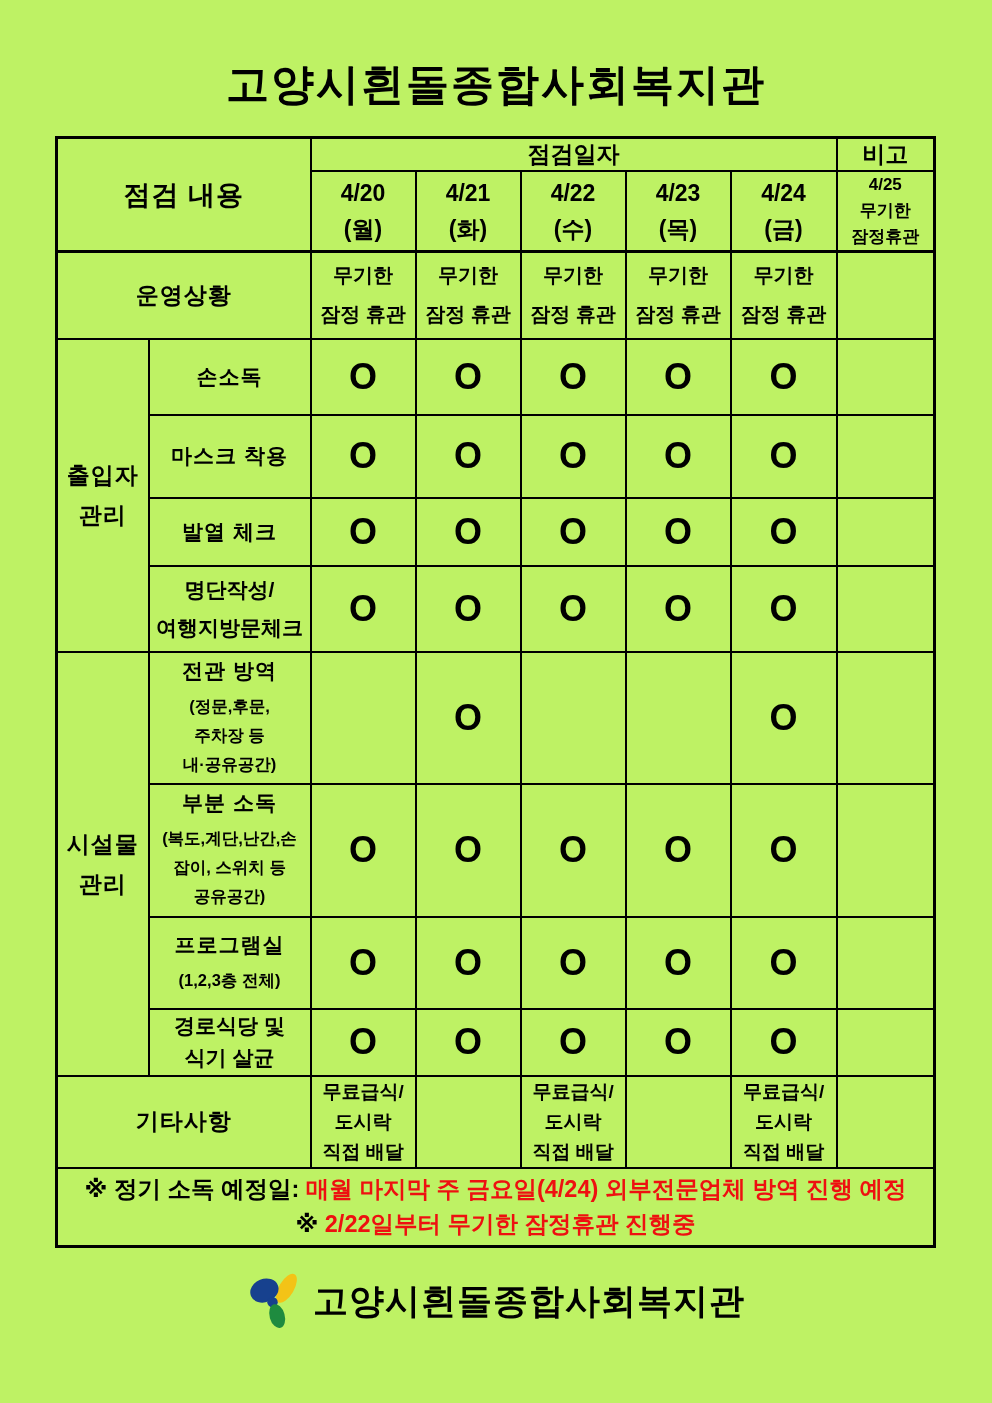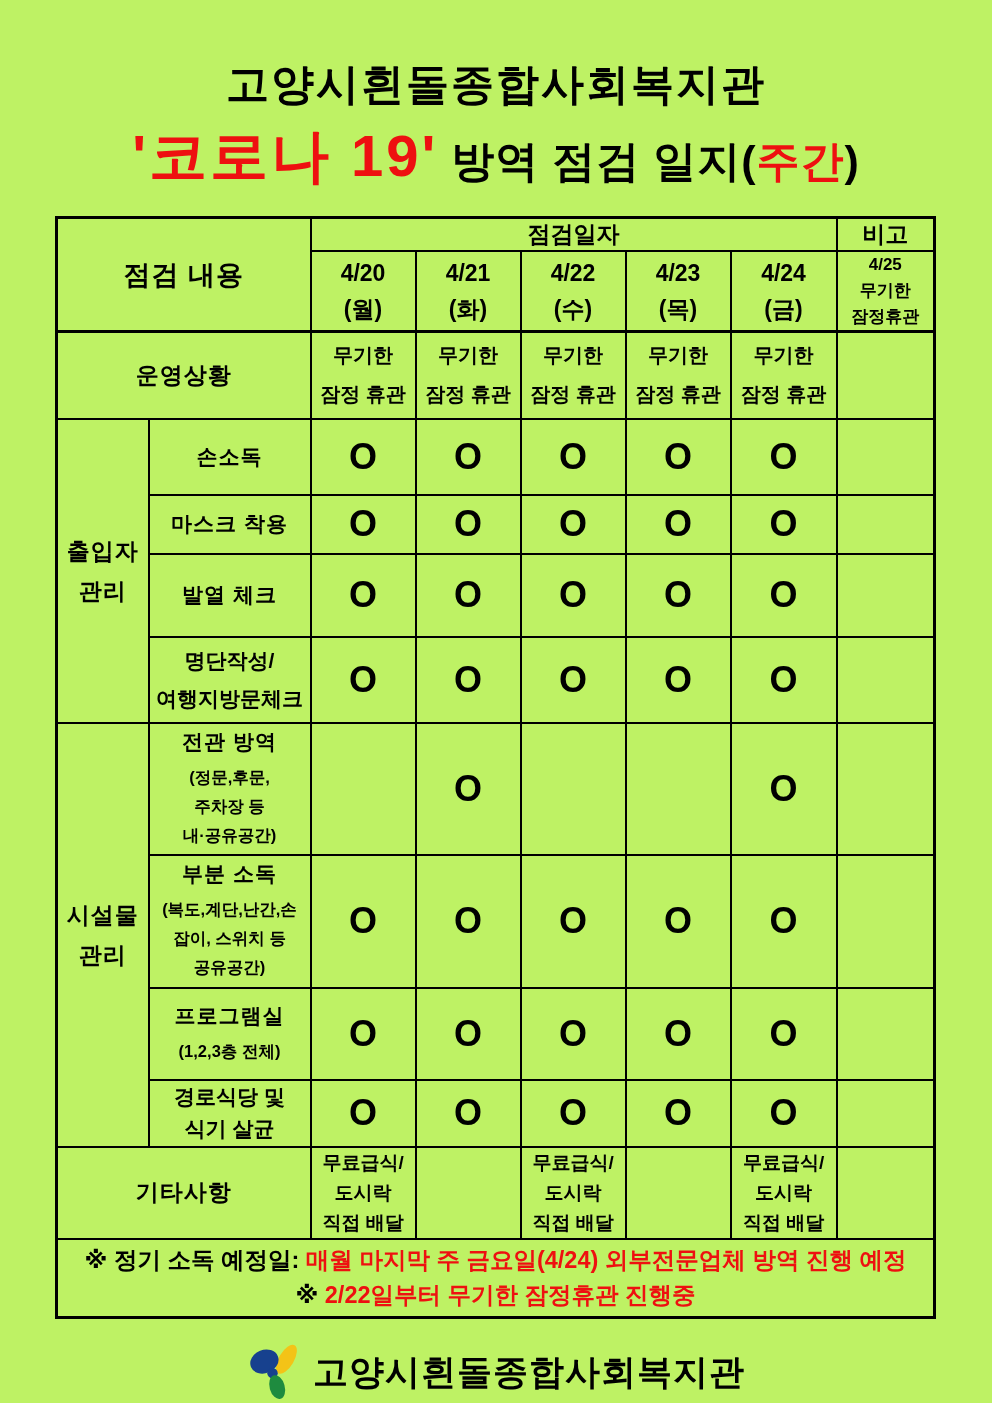--- a/index.html
+++ b/index.html
@@ -71,23 +71,20 @@
   .footer .org-name{font-size:35px;font-weight:800;letter-spacing:1px;}
   .logo{width:58px;height:58px;flex:0 0 auto;}
 </style>
 </head>
 <body>
 
 <div class="page">
 
   <div class="title1">고양시흰돌종합사회복지관</div>
 
-  <div class="title2">
-    <span class="corona">'코로나 19'</span><span class="blk"> 방역 점검 일지(</span><span class="redword">주간</span><span class="blk">)</span>
-  </div>
 
   <table class="sheet">
     <colgroup>
       <col style="width:92px">
         <col style="width:162px">
       <col style="width:105px">
         <col style="width:105px">
         <col style="width:105px">
         <col style="width:105px">
         <col style="width:106px">
@@ -146,30 +143,30 @@
       <td rowspan="4" class="section-cell preline">출입자
 관리</td>
       <td class="item-main">손소독</td>
       <td class="mark-cell">O</td>
       <td class="mark-cell">O</td>
       <td class="mark-cell">O</td>
       <td class="mark-cell">O</td>
       <td class="mark-cell">O</td>
       <td></td>
     </tr>
-    <tr style="height:59px">
+    <tr style="height:83px">
       <td class="item-main">마스크 착용</td>
       <td class="mark-cell">O</td>
       <td class="mark-cell">O</td>
       <td class="mark-cell">O</td>
       <td class="mark-cell">O</td>
       <td class="mark-cell">O</td>
       <td></td>
     </tr>
-    <tr style="height:83px">
+    <tr style="height:68px">
       <td class="item-main">발열 체크</td>
       <td class="mark-cell">O</td>
       <td class="mark-cell">O</td>
       <td class="mark-cell">O</td>
       <td class="mark-cell">O</td>
       <td class="mark-cell">O</td>
       <td></td>
     </tr>
     <tr style="height:86px">
       <td class="item-two preline">명단작성/

